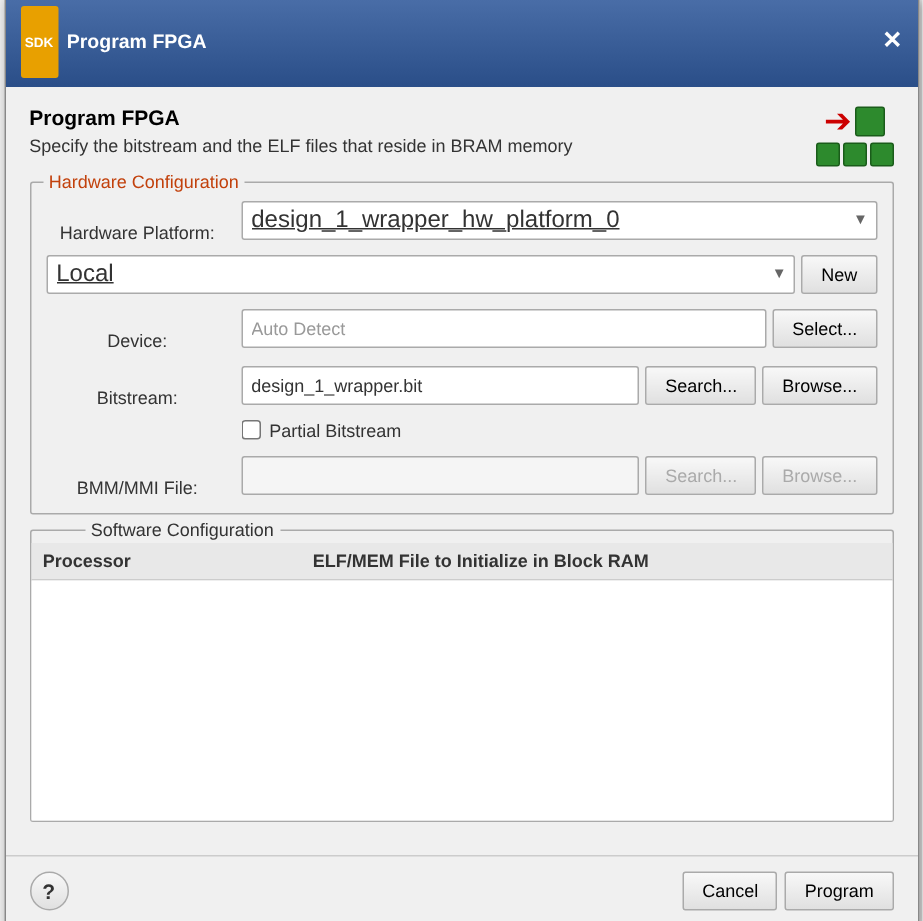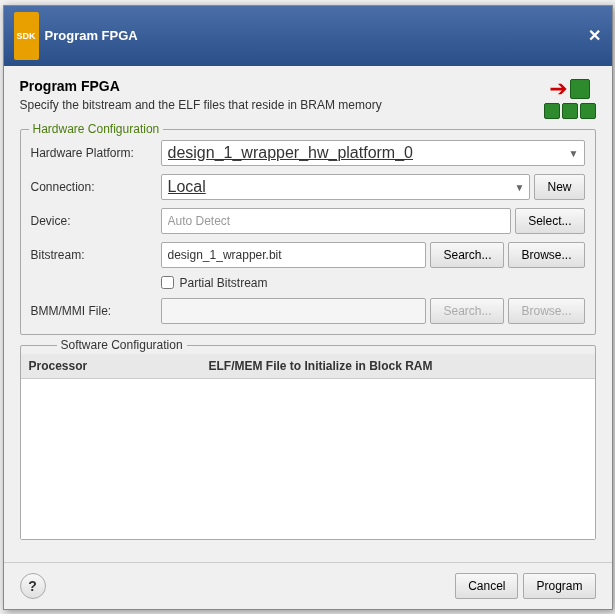--- a/index.html
+++ b/index.html
@@ -109,37 +109,38 @@
       margin-bottom: 10px;
       position: relative;
     }
     .section-label {
       position: absolute;
       top: -8px;
       left: 8px;
       background: #f0f0f0;
       padding: 0 4px;
       font-size: 12px;
-      color: #4d7c0f;
+      color: #c2410c;
     }
     .form-row {
       display: flex;
       align-items: center;
       margin-bottom: 8px;
     }
     .form-row:last-child {
       margin-bottom: 0;
     }
     .form-label {
       width: 130px;
-      text-align: left;
+      text-align: center;
       padding-right: 8px;
       font-size: 12px;
       color: #333;
       flex-shrink: 0;
+      margin-top: 16px;
     }
     .form-control {
       flex: 1;
     }
     .select-wrapper {
       position: relative;
       display: inline-block;
       width: 100%;
     }
     select {
@@ -327,21 +328,20 @@
           <div class="select-wrapper">
             <select>
               <option>design_1_wrapper_hw_platform_0</option>
             </select>
             <span class="select-arrow">▼</span>
           </div>
         </div>
       </div>
 
       <div class="form-row">
-        <label class="form-label">Connection:</label>
         <div class="row-with-buttons">
           <div class="select-wrapper">
             <select>
               <option>Local</option>
             </select>
             <span class="select-arrow">▼</span>
           </div>
           <button class="btn">New</button>
         </div>
       </div>

